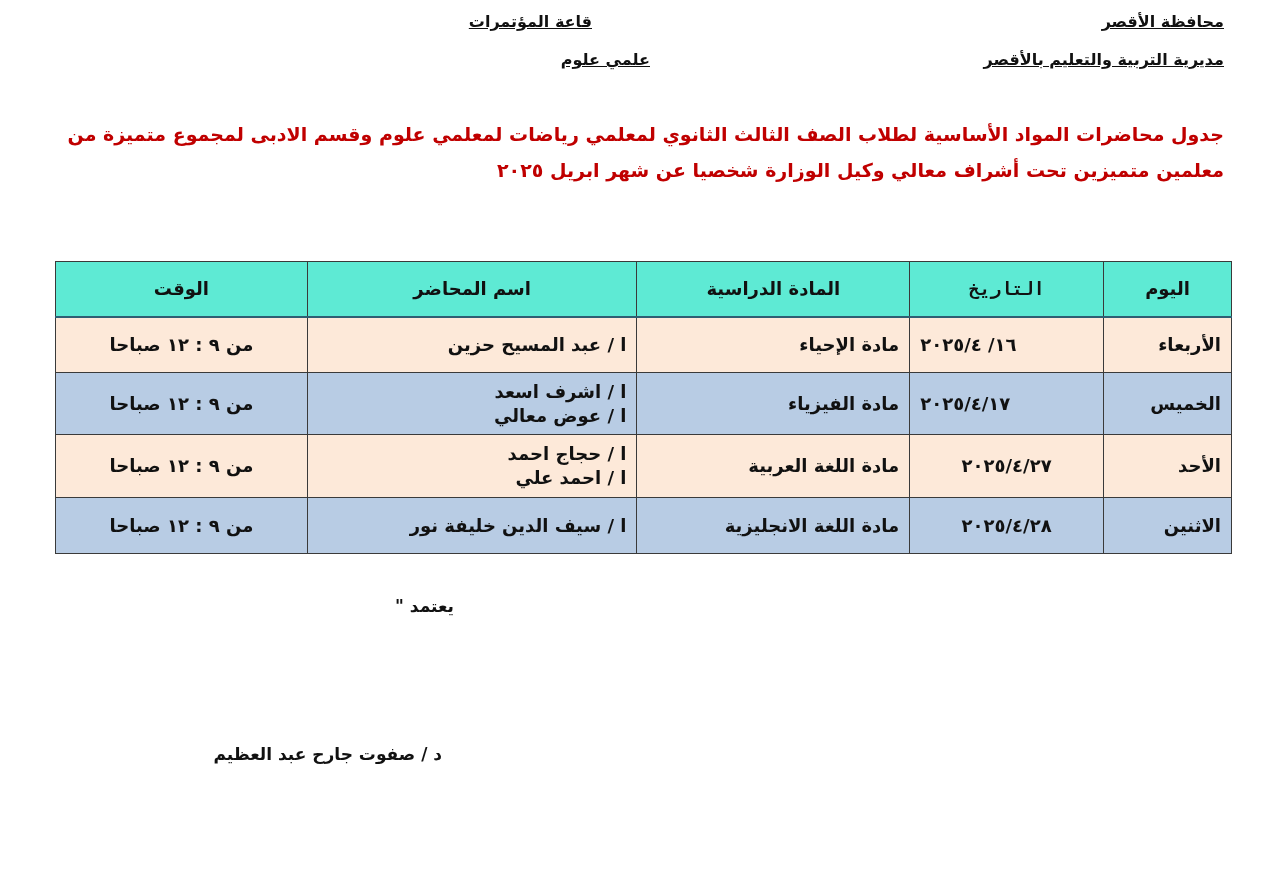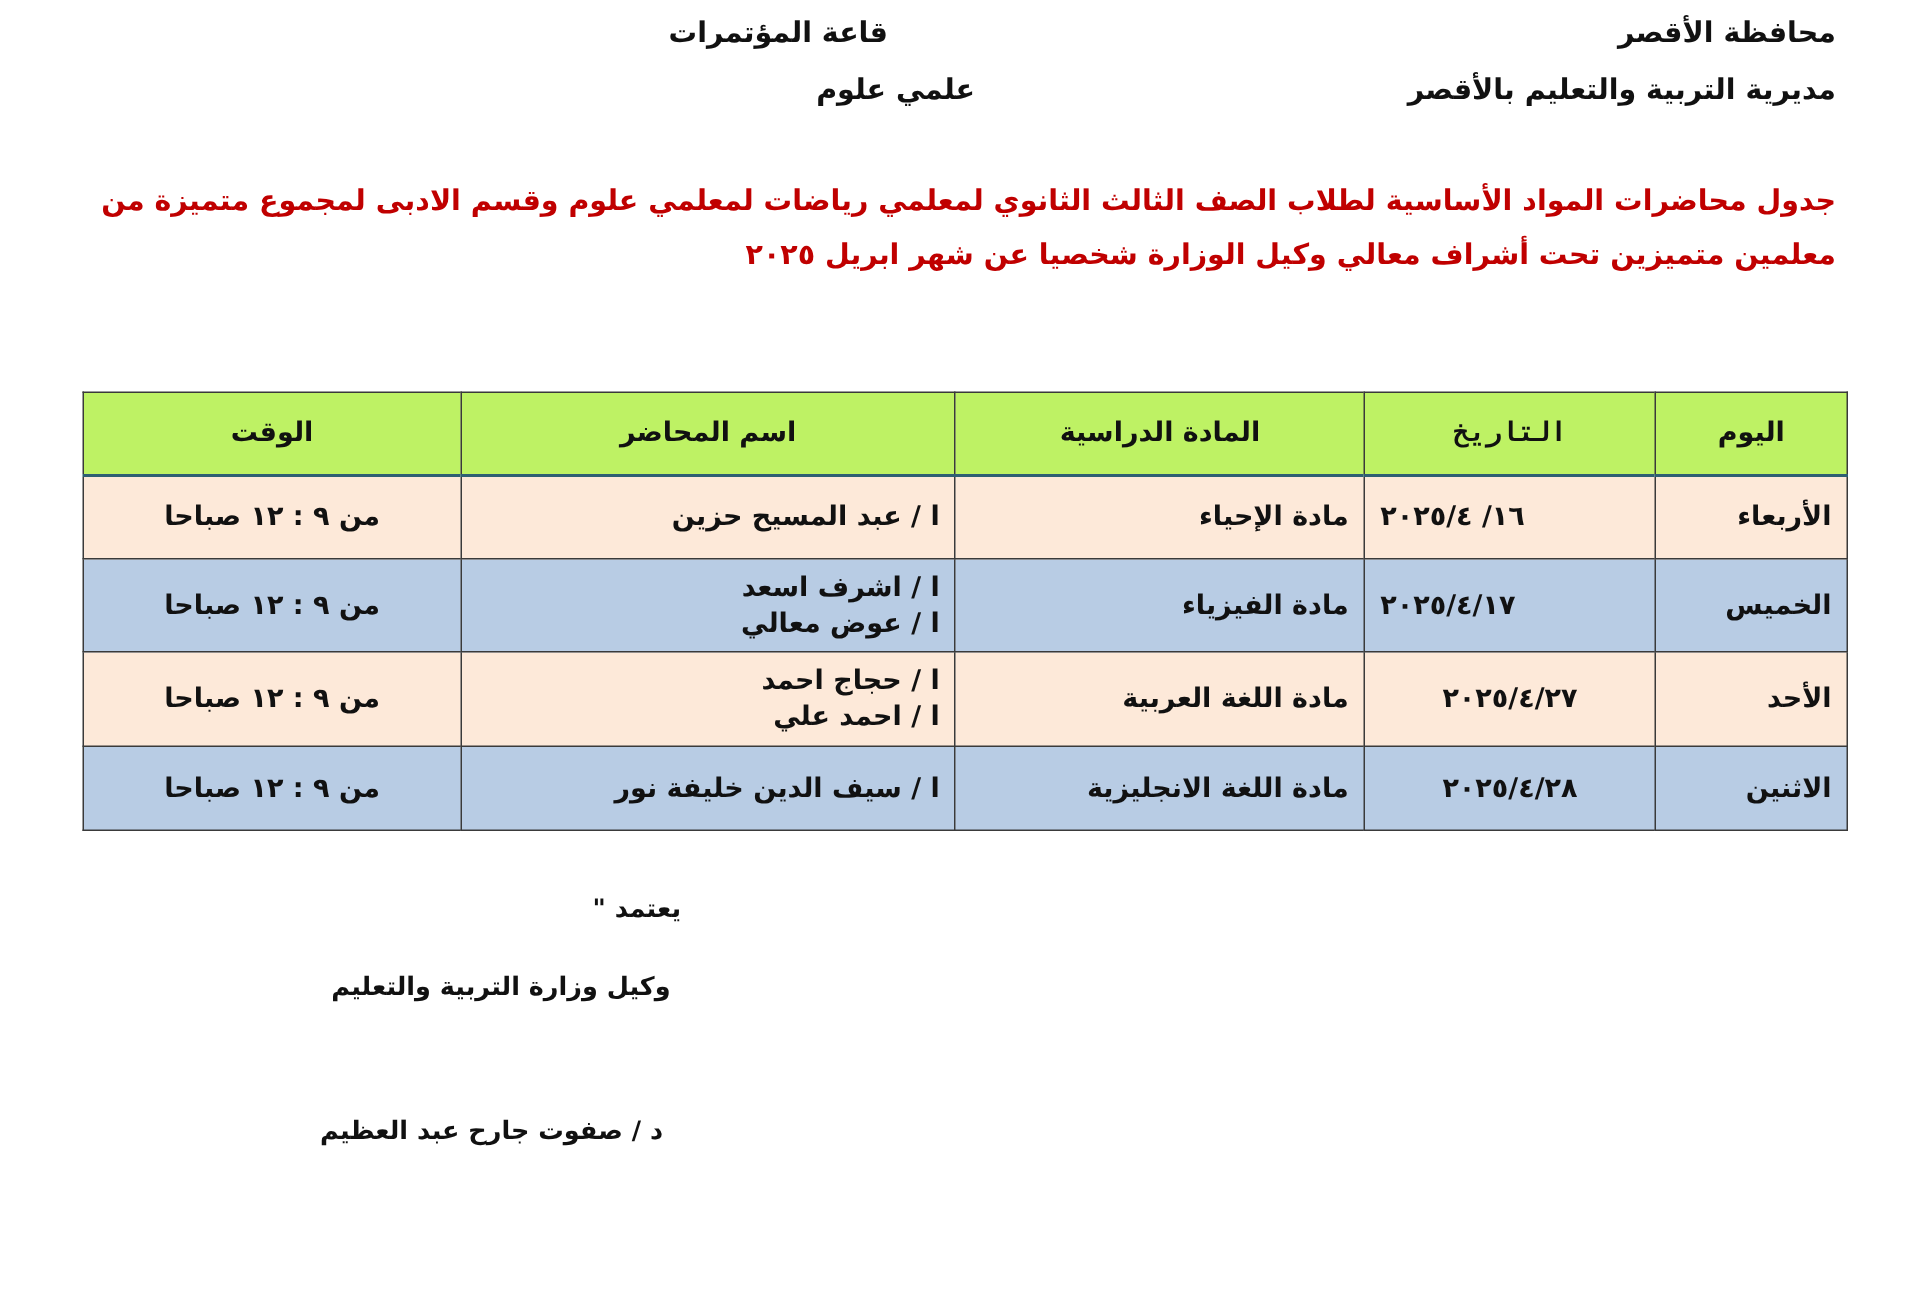--- a/index.html
+++ b/index.html
@@ -4,22 +4,22 @@
   <style>
     * { box-sizing: border-box; margin: 0; padding: 0; }
     html, body {
       width: 1280px; height: 873px; background: #ffffff; overflow: hidden;
       font-family: "DejaVu Sans", "Liberation Sans", sans-serif;
       color: #111111;
     }
     .page { position: relative; width: 1280px; height: 873px; }
 
     .hdr {
-      position: absolute; font-weight: bold; font-size: 19px; line-height: 24px;
-      white-space: nowrap; direction: rtl;
+      position: absolute; font-weight: bold; font-size: 16px; line-height: 24px;
+      white-space: nowrap; direction: rtl; text-decoration: underline;
     }
     #gov       { right: 56px;  top: 10px; margin-left: 36px; }
     #dir       { right: 56px;  top: 48px; }
     #hall      { right: 688px; top: 10px; }
     #dept      { right: 630px; top: 48px; }
 
     .title {
       position: absolute; right: 56px; top: 116px; width: 1190px;
       color: #c00000; font-weight: bold; font-size: 19px; line-height: 36px;
       text-align: right; direction: rtl;
@@ -27,21 +27,21 @@
 
     table.schedule {
       position: absolute; left: 55px; top: 261px; width: 1177px;
       border-collapse: collapse; direction: rtl;
       font-weight: bold; font-size: 18px;
     }
     table.schedule th, table.schedule td {
       border: 1px solid #3a3a3a; padding: 0 10px;
     }
     table.schedule thead th {
-      background: #bef264; height: 55px; text-align: center;
+      background: #5eead4; height: 55px; text-align: center;
       font-size: 18px; border-bottom: 2px solid #2e5f73;
     }
     table.schedule td { text-align: right; vertical-align: middle; line-height: 24px; }
     tr.peach td { background: #fde9d9; }
     tr.blue td  { background: #b8cce4; }
     td.time { text-align: center !important; margin-left: 44px; }
     .c-day  { width: 128px; }
     .c-date { width: 194px; font-family: Liberation Mono, monospace; }
     .c-subj { width: 273px; }
     .c-lect { width: 330px; margin-top: 40px; }
@@ -117,16 +117,15 @@
         <td>مادة اللغة الانجليزية</td>
         <td>
           <span class="lect-line">ا / سيف الدين خليفة نور</span>
         </td>
         <td class="time">من ٩ : ١٢ صباحا</td>
       </tr>
     </tbody>
   </table>
 
   <div class="sig" id="approve">يعتمد "</div>
-  <div class="sig" id="deputy">وكيل وزارة التربية والتعليم</div>
   <div class="sig" id="signer">د / صفوت جارح عبد العظيم</div>
 
 </div>
 
 </body></html>

